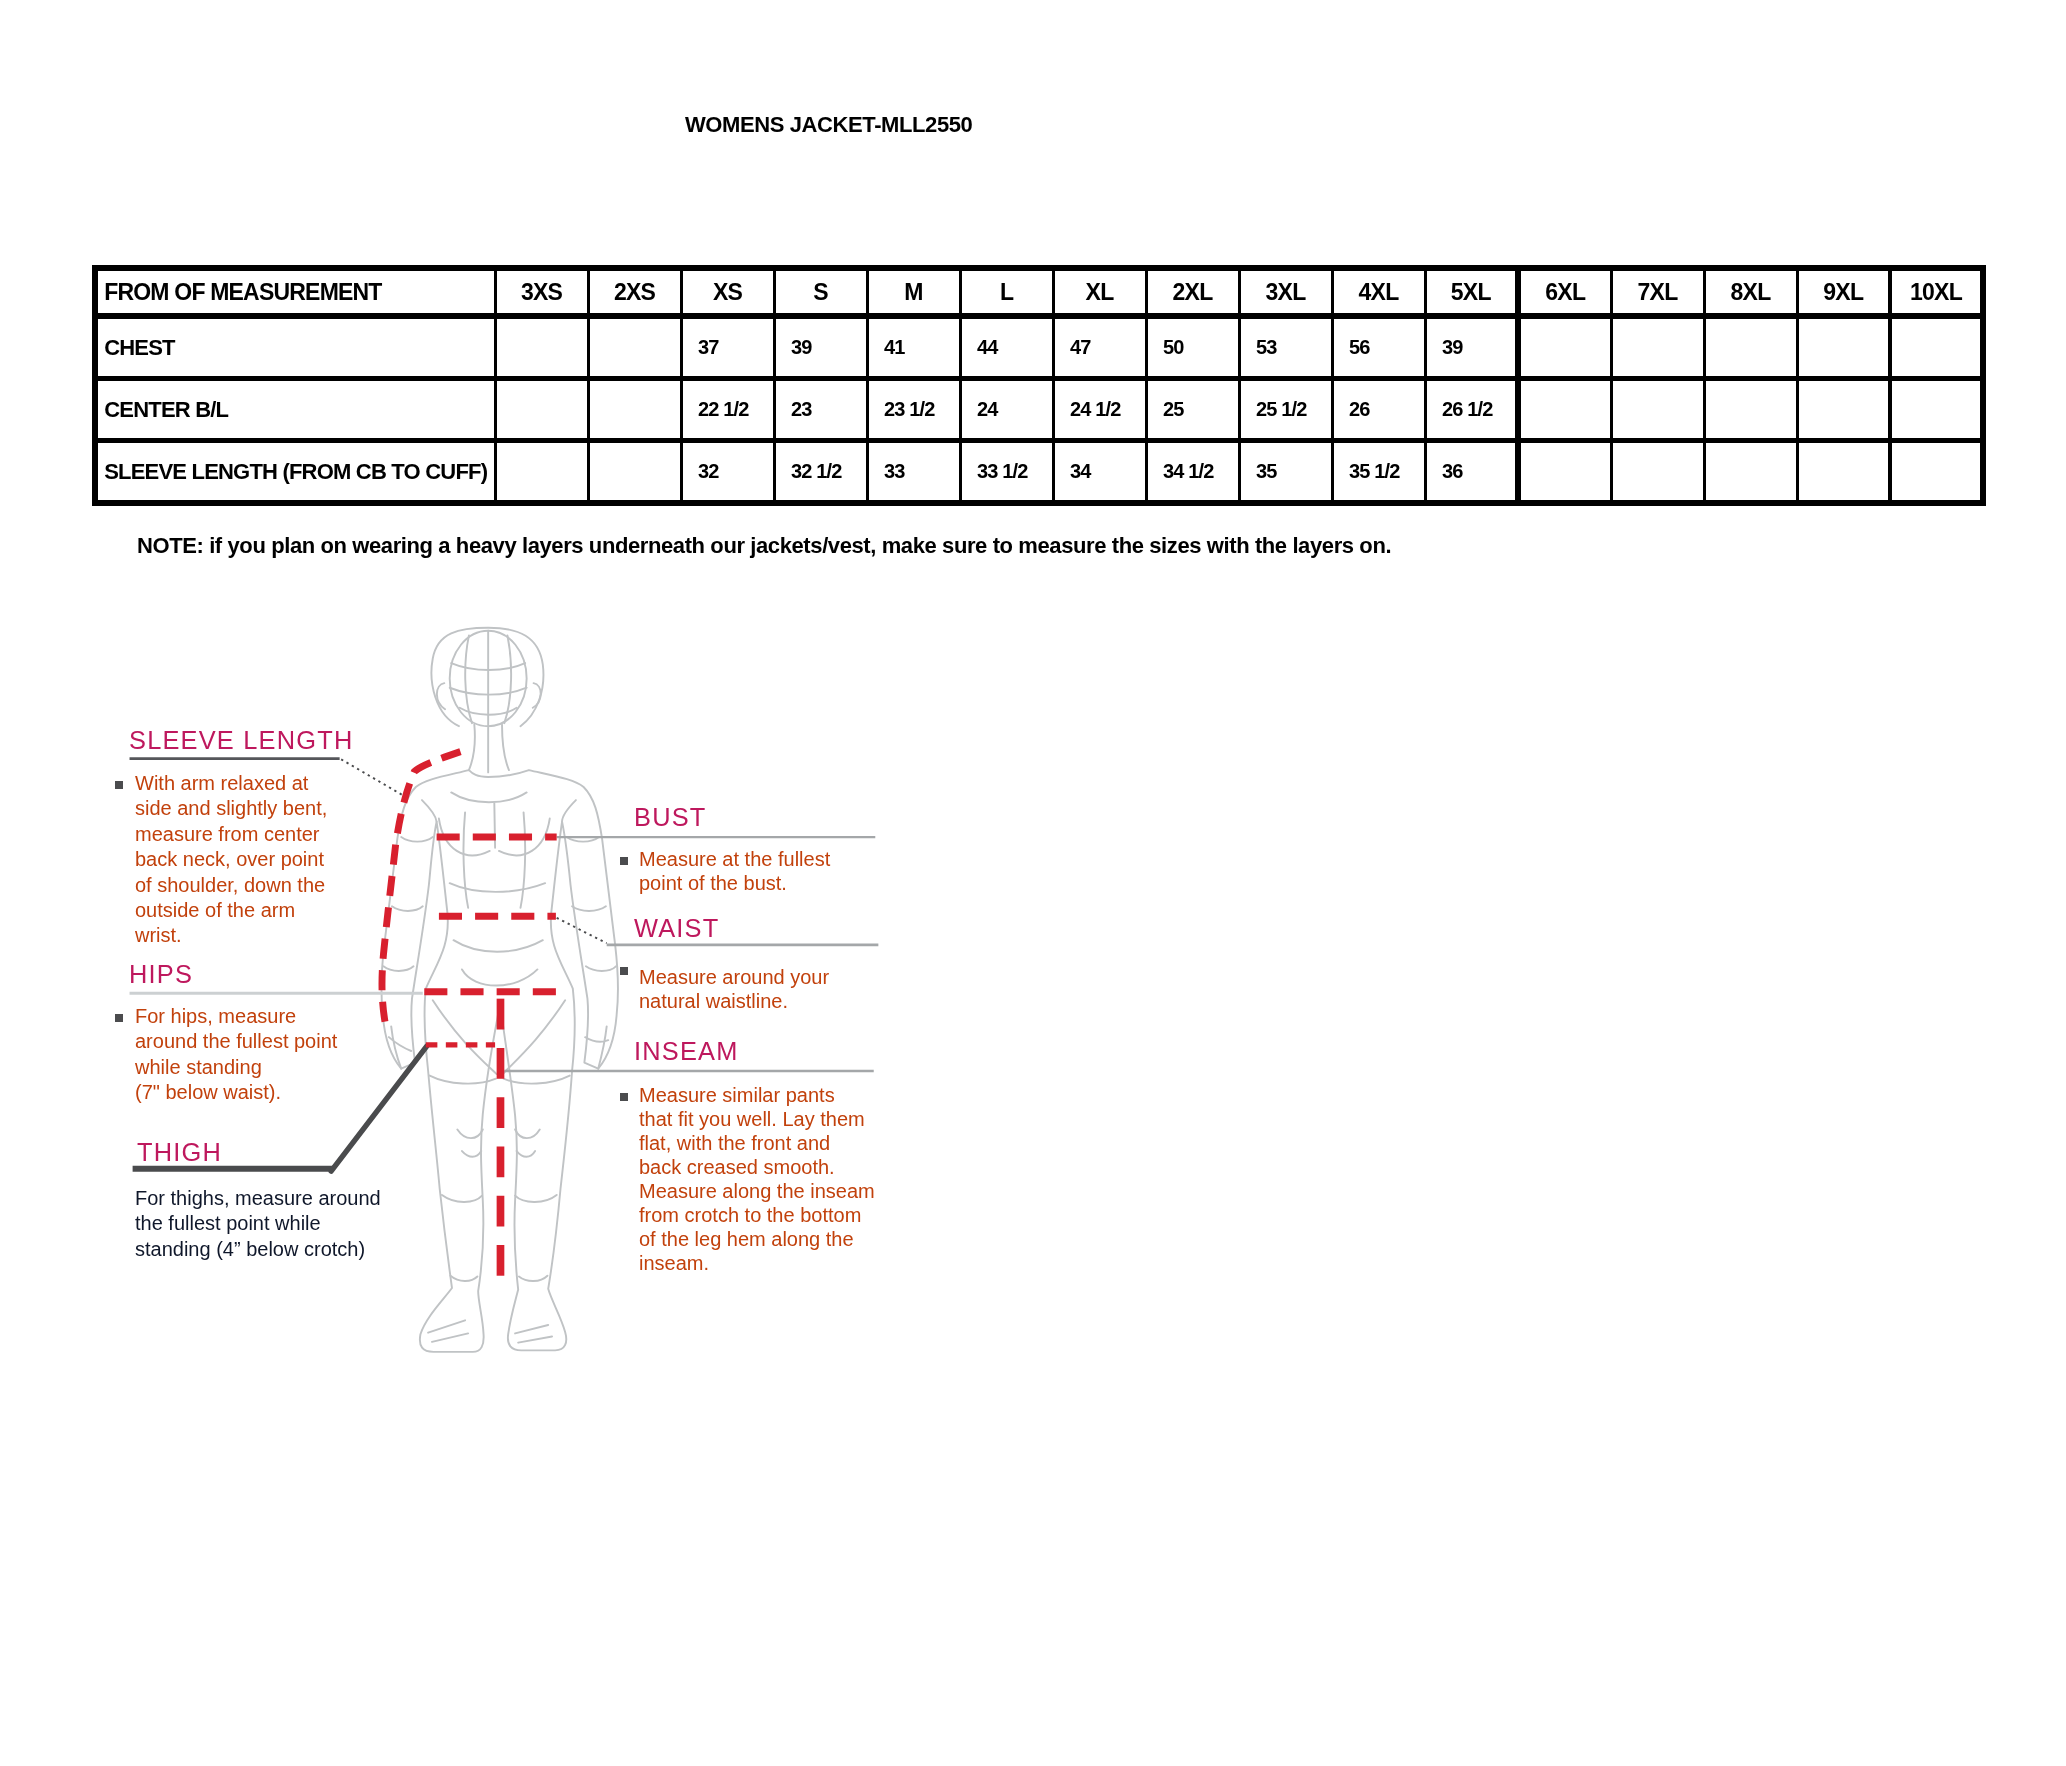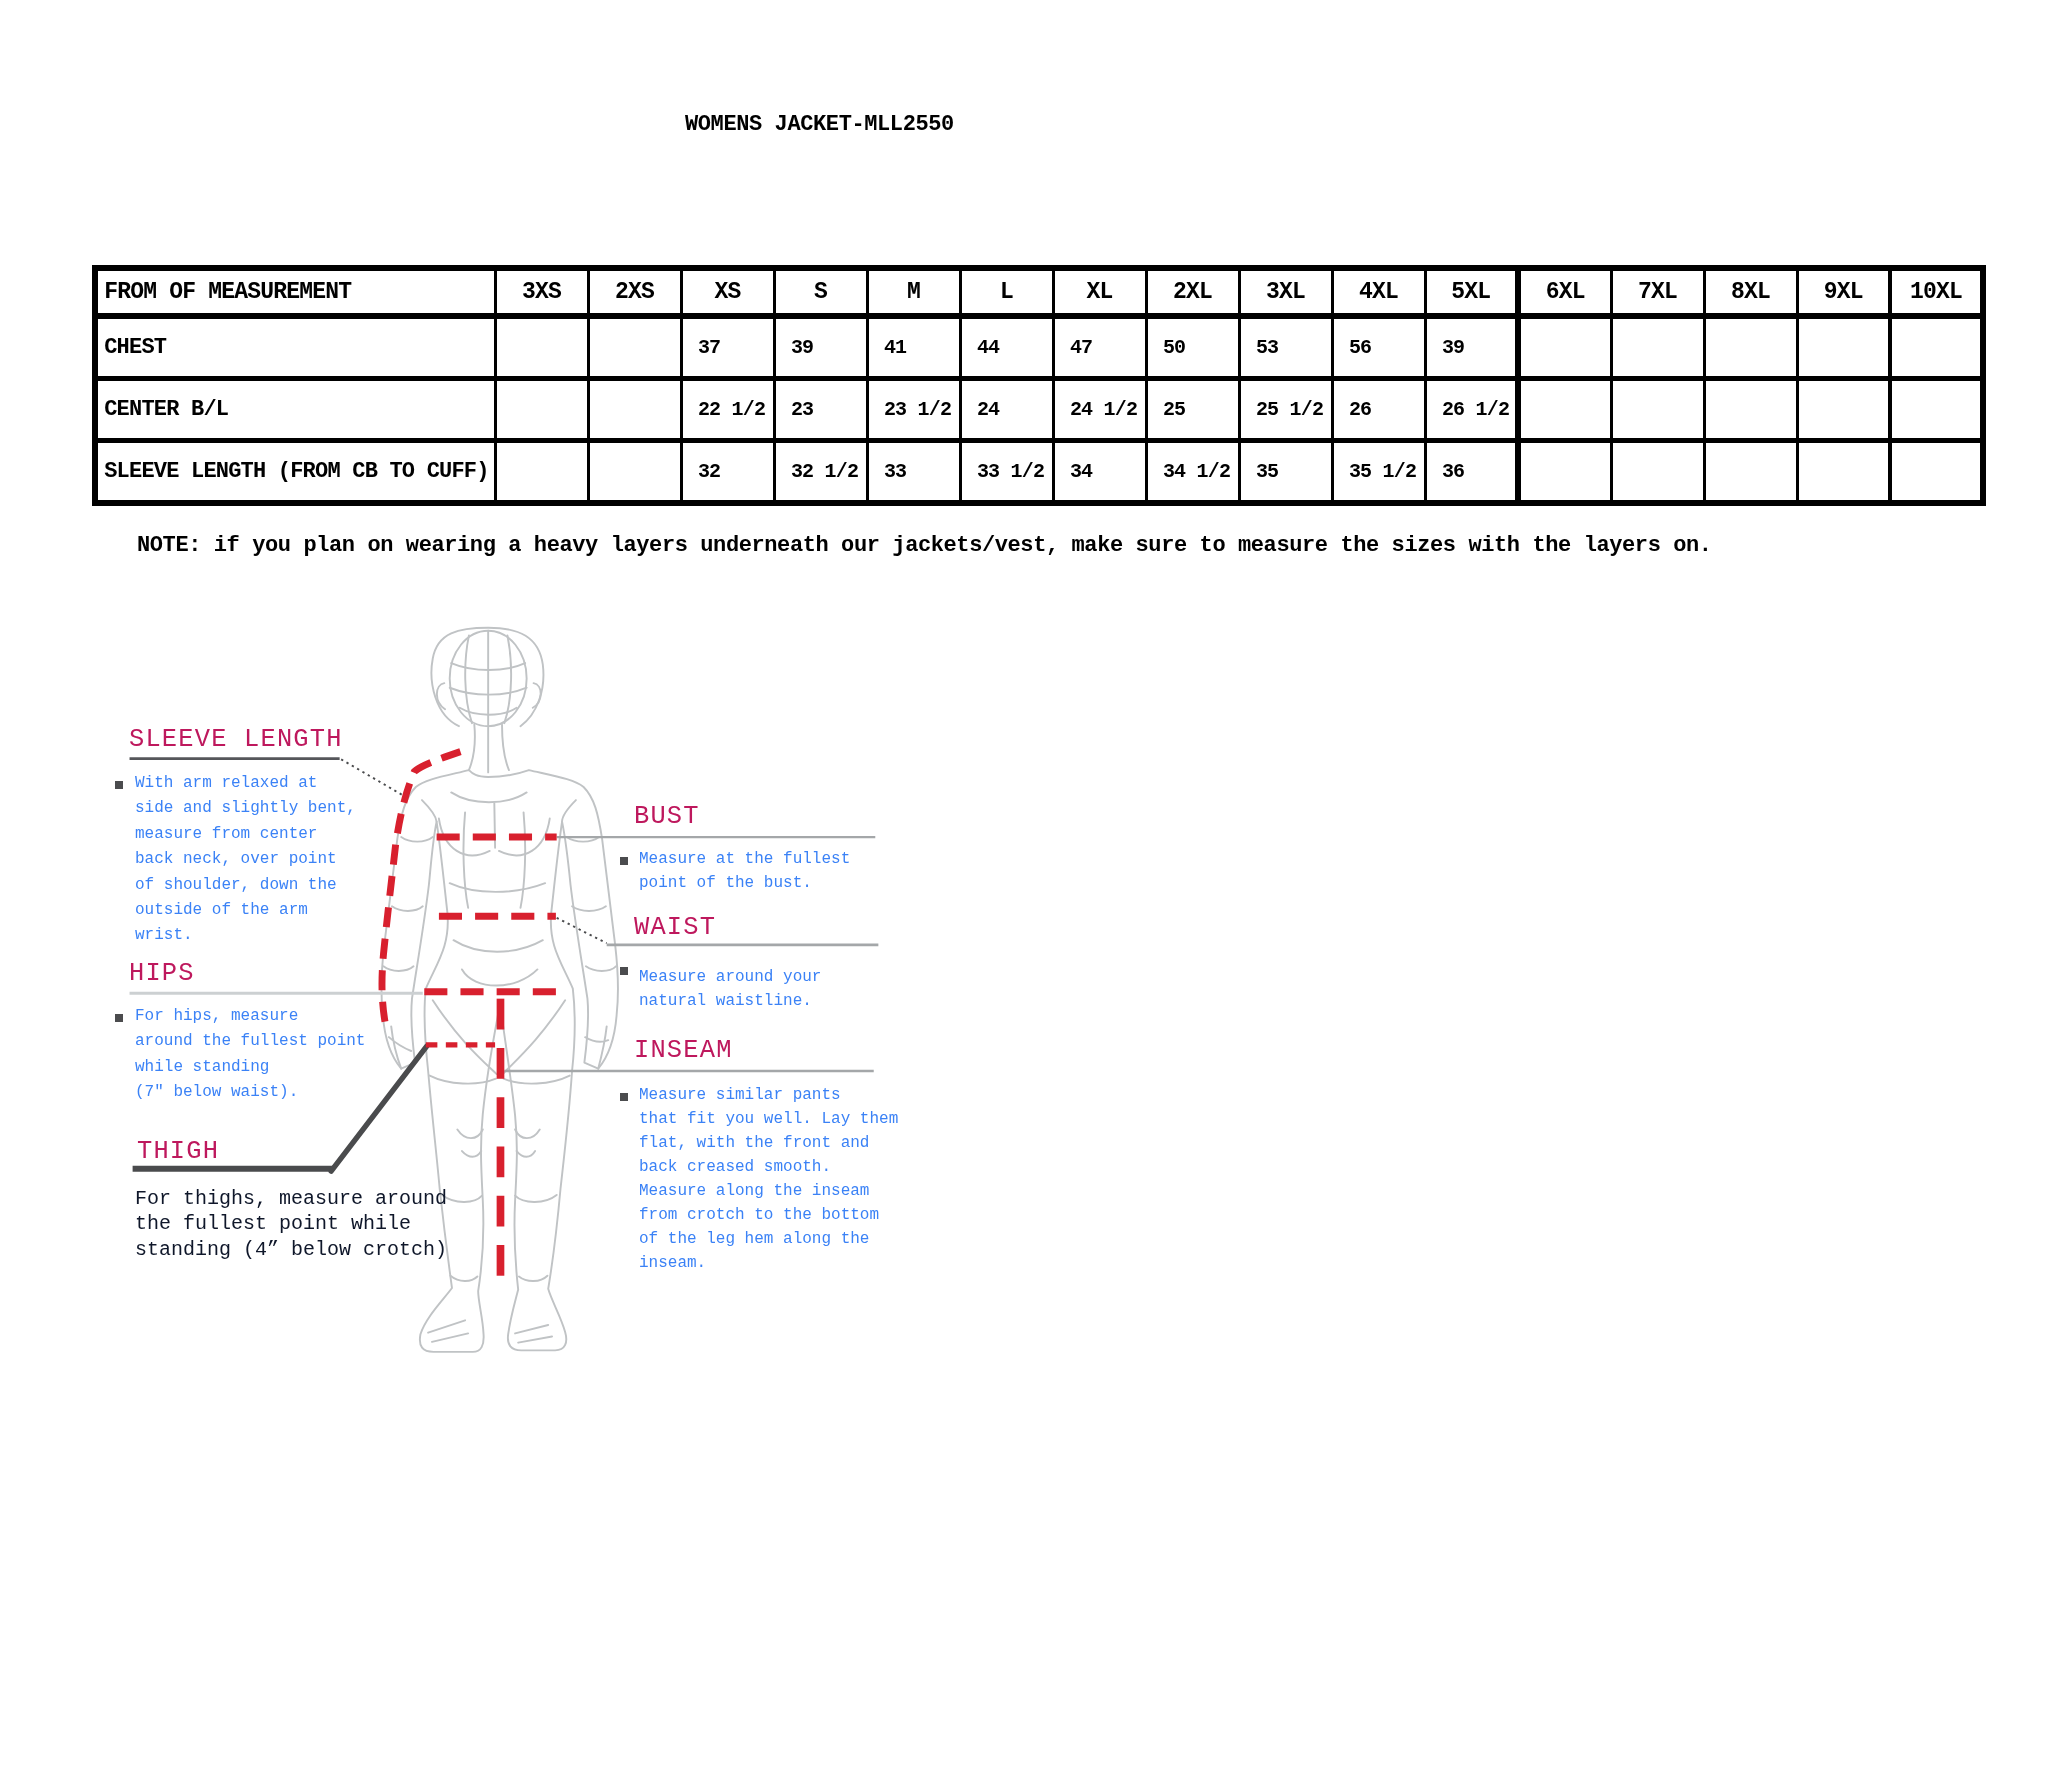--- a/index.html
+++ b/index.html
@@ -1,17 +1,17 @@
 <!DOCTYPE html>
 <html style="font-size:12.3px"><head>
 <meta charset="utf-8">
 <style>
   html,body{margin:0;padding:0;background:#fff;}
   .page{position:relative;width:2066px;height:1628px;background:#ffffff;
-        font-family:Liberation Mono, monospace;overflow:hidden;color:#000;}
+        font-family:Liberation Sans, sans-serif;overflow:hidden;color:#000;}
 
   .title{position:absolute;left:685px;top:112px;font-size:22px;font-weight:700;
          letter-spacing:-0.4px;white-space:nowrap;}
 
   
   .size-table{position:absolute;left:92px;top:265px;width:1894px;
               border-collapse:collapse;table-layout:fixed;
               font-weight:700;letter-spacing:-0.8px;}
   .size-table{border:6.2px solid #000;}
   .size-table tr{border-bottom:5.4px solid #000;}
@@ -26,21 +26,21 @@
   .size-table .thickL{border-left-width:6.2px;}
   .size-table .thickL2{border-left-width:4.6px;}
 
   .note{position:absolute;left:93px;top:533px;font-size:22px;font-weight:700;
         letter-spacing:-0.4px;white-space:nowrap;margin-left:44px;}
 
   
   .diagram-svg{position:absolute;left:0;top:600px;}
   .dg-head{position:absolute;font-size:25.4px;line-height:26px;color:#be185d;
            letter-spacing:1.2px;white-space:nowrap;}
-  .dg-text{position:absolute;font-size:16px;line-height:25.4px;color:#3b82f6;
+  .dg-text{position:absolute;font-size:20px;line-height:25.4px;color:#c2410c;
            white-space:pre-line;}
   .dg-text.rcol{line-height:24px;}
   .h-sleeve{left:129px;top:727px;}
   .t-sleeve{left:135px;top:771px;}
   .h-hips{left:129px;top:961px;}
   .t-hips{left:135px;top:1004px;}
   .h-thigh{left:137px;top:1139px;}
   .t-thigh{left:135px;top:1186px;font-size:20px;line-height:25.4px;color:#0f172a;}
   .h-bust{left:634px;top:804px;}
   .t-bust{left:639px;top:847px;}

